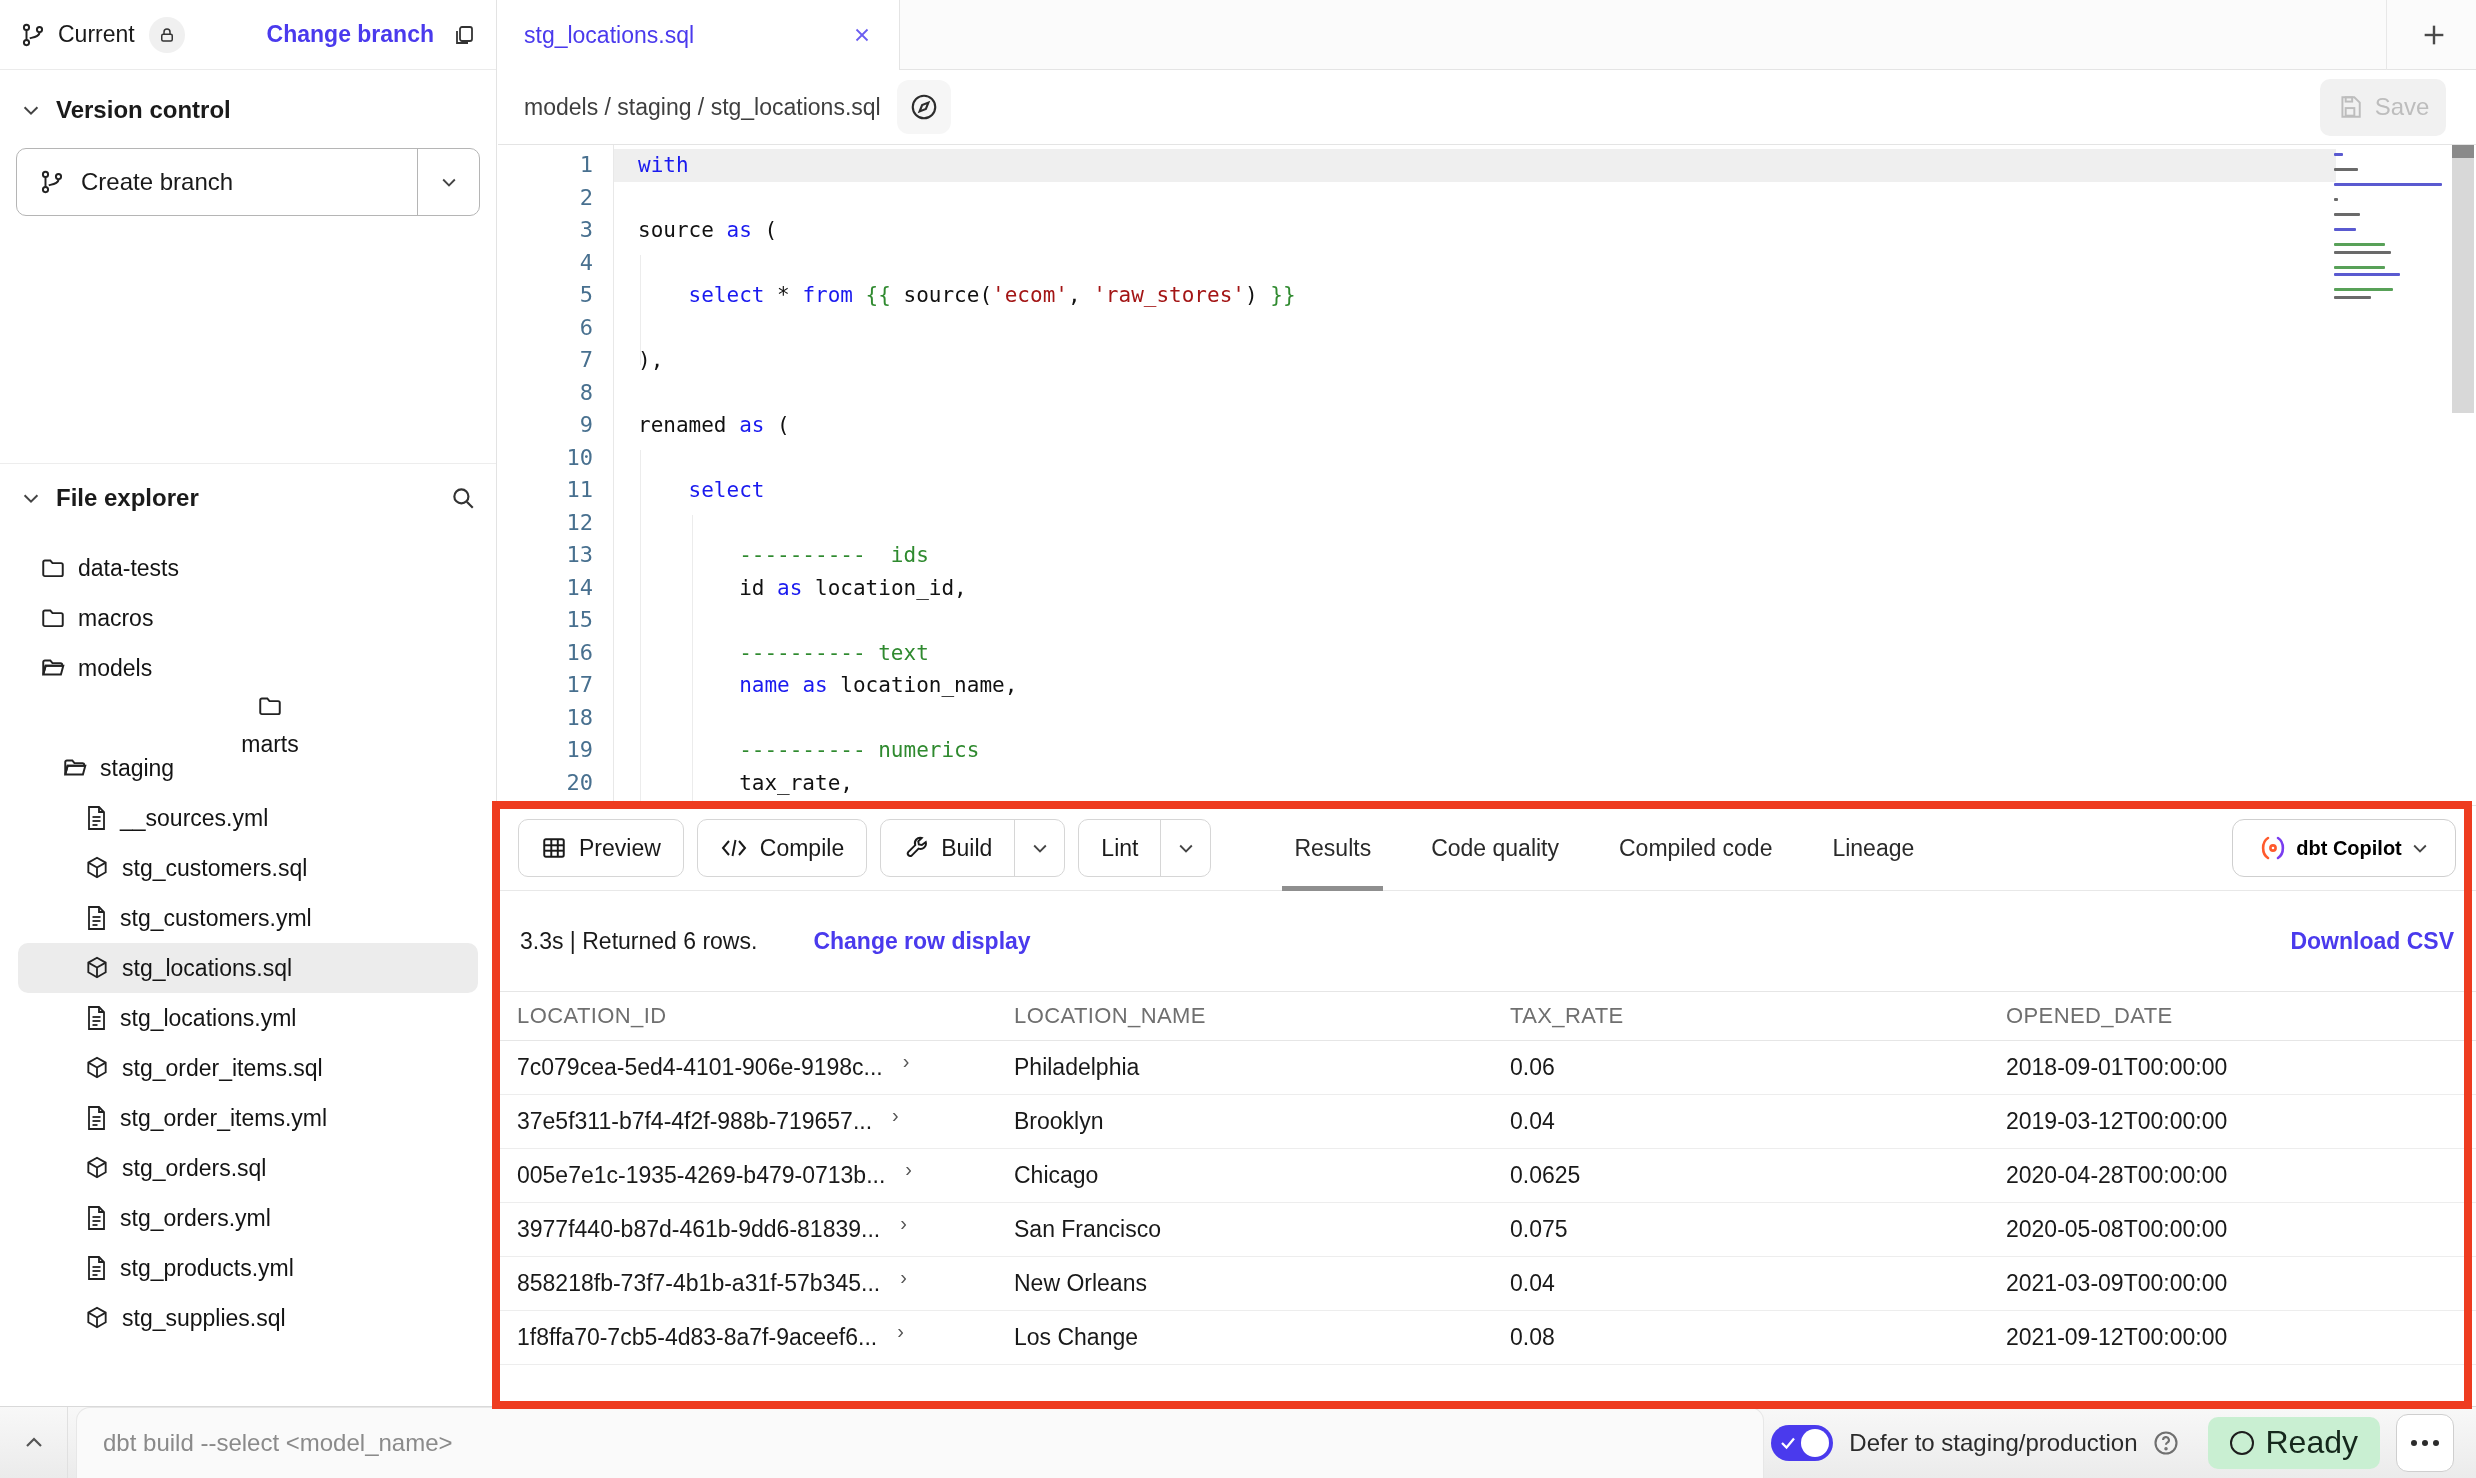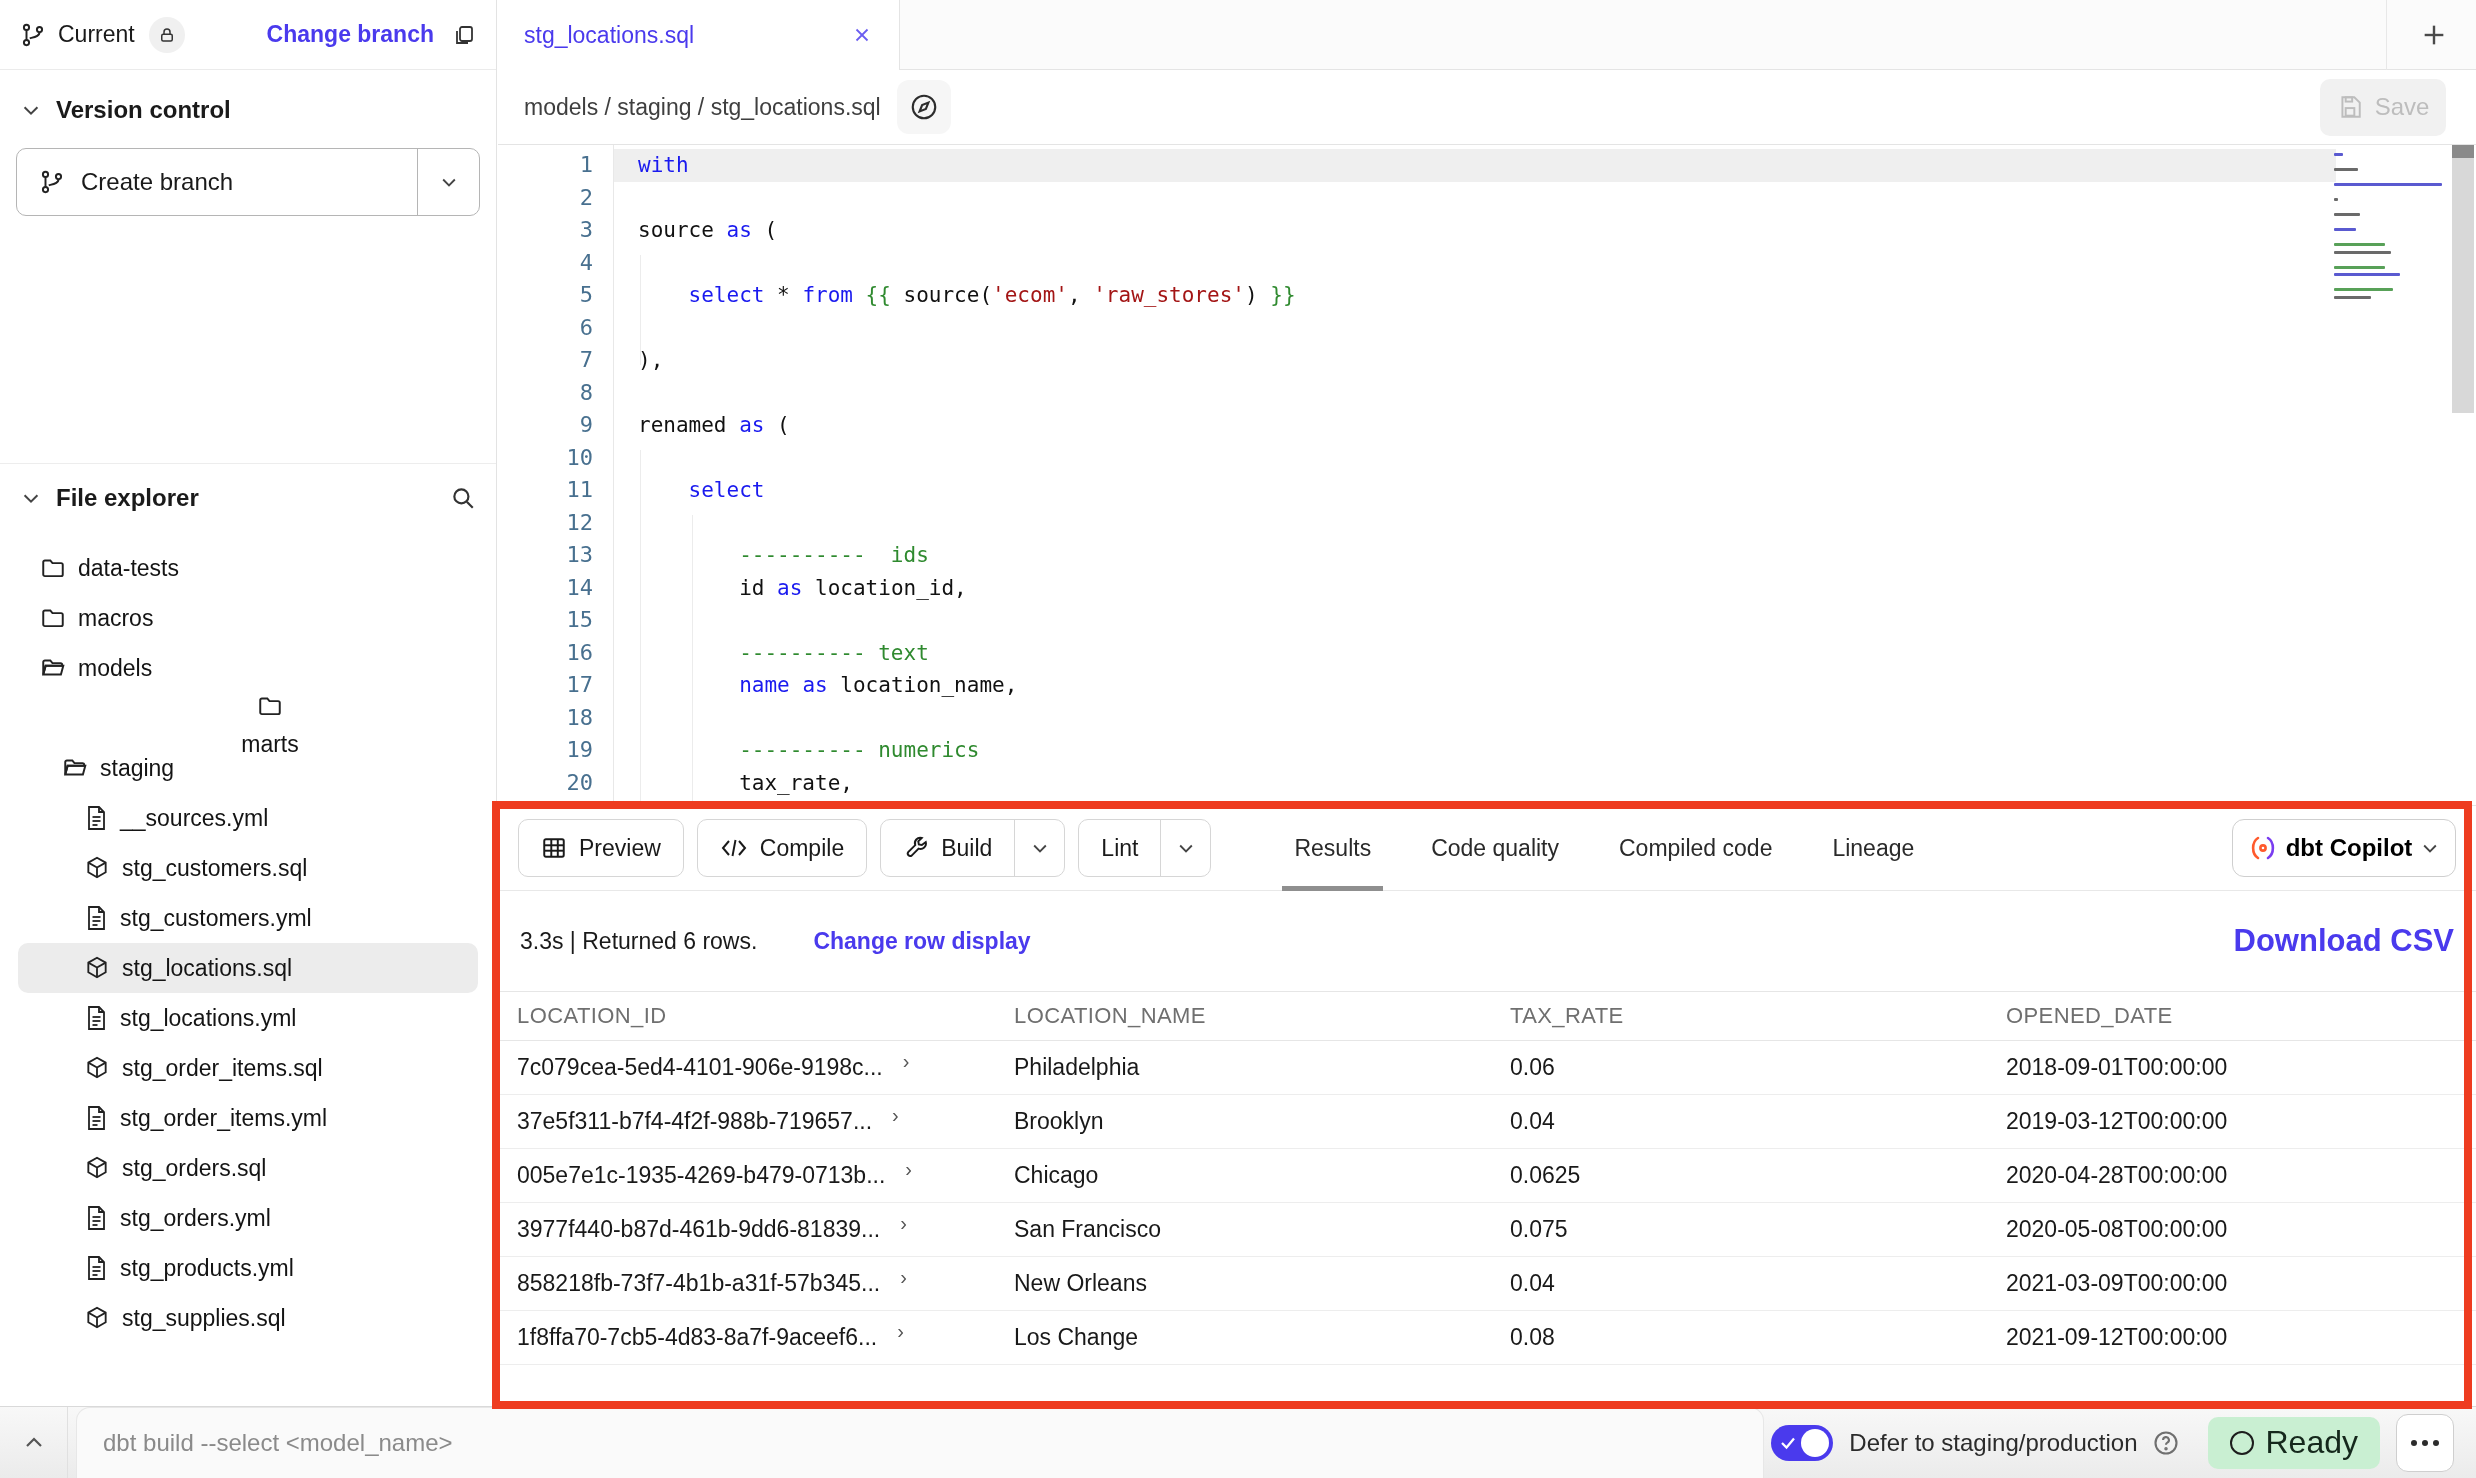--- a/index.html
+++ b/index.html
@@ -57,24 +57,24 @@
 
   
   .bottom-panel { position:absolute; top:805px; left:0; width:1978px; height:601px; background:#fff; border-top:1px solid #e4e4e4; }
   .toolbar { height:85px; border-bottom:1px solid #e8e8e8; display:flex; align-items:center; padding:0 20px; }
   .tbtn { height:58px; border:1px solid #d6d6d6; border-radius:10px; background:#fff; display:flex; align-items:center; font-size:23px; color:#1a1a1a; cursor:pointer; margin-right:13px; }
   .tbtn .seg { display:flex; align-items:center; gap:12px; padding:0 22px; height:100%; }
   .tbtn .caret-seg { width:50px; border-left:1px solid #d6d6d6; display:flex; align-items:center; justify-content:center; height:100%; }
   .ptabs { display:flex; align-items:stretch; gap:52px; margin-left:66px; height:85px; }
   .ptab { position:relative; display:flex; align-items:center; font-size:23px; color:#2a2a2a; cursor:pointer; padding:0 4px; }
   .ptab.active::after { content:""; position:absolute; left:-8px; right:-8px; bottom:0; height:5px; background:#8f8f8f; }
-  .copilot-btn { margin-left:auto; width:224px; height:58px; border:1px solid #cfcfcf; border-radius:12px; background:#fff; display:flex; align-items:center; justify-content:center; gap:8px; font-size:24px; font-weight:600; cursor:pointer; }
+  .copilot-btn { margin-left:auto; width:224px; height:58px; border:1px solid #cfcfcf; border-radius:12px; background:#fff; display:flex; align-items:center; justify-content:center; gap:8px; font-size:20px; font-weight:600; cursor:pointer; }
   .meta-row { height:100px; display:flex; align-items:center; padding:0 22px; font-size:23px; }
   .meta-link { margin-left:56px; font-weight:600; font-size:23px; }
-  .dl-link { margin-left:auto; font-weight:600; font-size:31px; }
+  .dl-link { margin-left:auto; font-weight:600; font-size:23px; }
   .rtable { width:100%; }
   .trow { display:grid; grid-template-columns:497px 496px 496px 1fr; align-items:center; padding-left:19px; }
   .thead { height:50px; border-top:1px solid #e6e6e6; border-bottom:1px solid #e6e6e6; color:#6f6f6f; font-size:22px; letter-spacing:.4px; }
   .tdata { height:54px; border-bottom:1px solid #ededed; font-size:23px; color:#191919; }
   .idcell { display:flex; gap:20px; }
   .expand { color:#555; font-size:20px; position:relative; top:-4px; cursor:pointer; }
 
   
   #footer { position:absolute; left:0; top:1406px; width:2476px; height:72px; background:linear-gradient(#f8f8f8,#ebebeb); border-top:1px solid #d9d9d9; display:flex; align-items:center; }
   .collapse-zone { width:68px; align-self:stretch; border-right:1px solid #e0e0e0; display:flex; align-items:center; justify-content:center; color:#555; cursor:pointer; }

